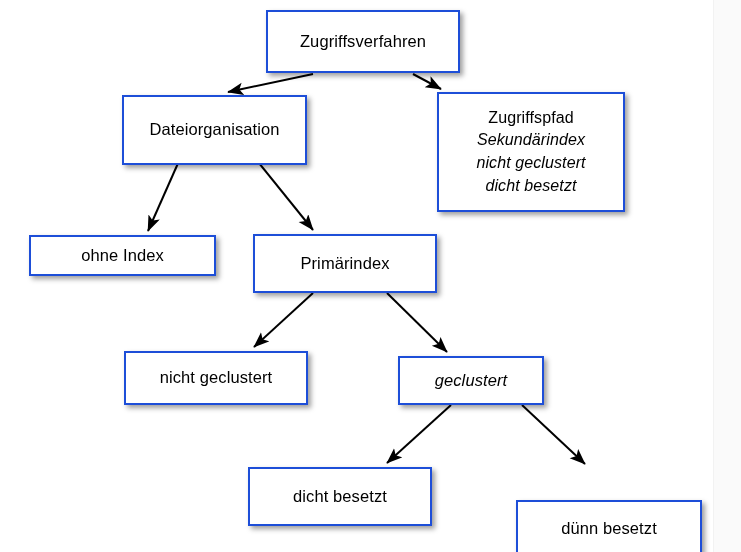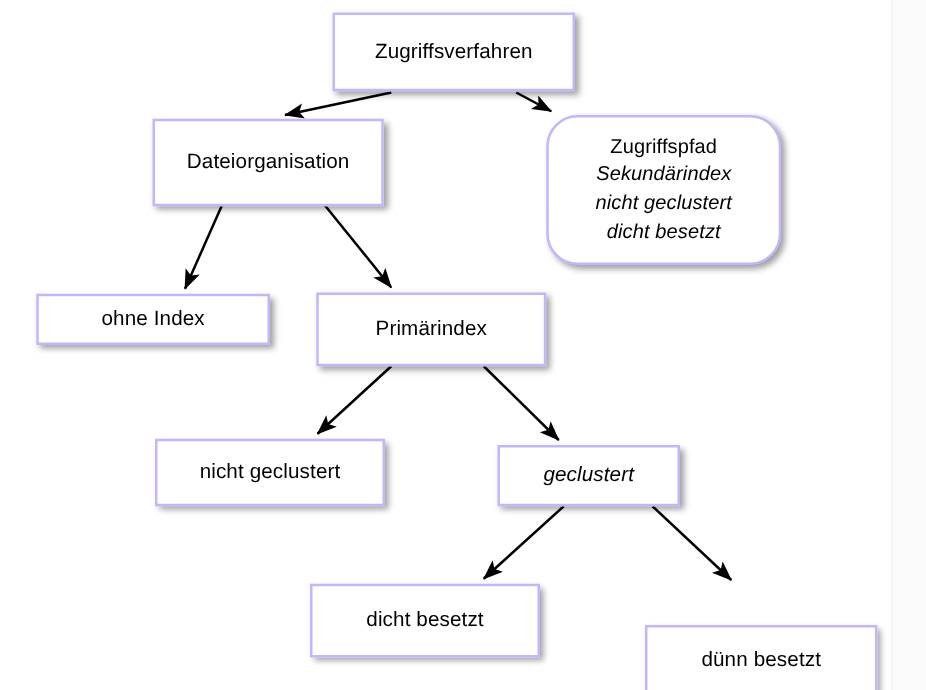--- a/index.html
+++ b/index.html
@@ -34,21 +34,21 @@
     left: 0;
     top: 0;
     width: 741px;
     height: 552px;
     pointer-events: none;
   }
   .node {
     position: absolute;
     box-sizing: border-box;
     background: #ffffff;
-    border: 2px solid #c4b5fd;
+    border: 2px solid #1d4ed8;
     box-shadow: 3px 3px 5px rgba(0,0,0,0.38);
     display: flex;
     align-items: center;
     justify-content: center;
     text-align: center;
     color: #000000;
     font-size: 16.5px;
     letter-spacing: 0.1px;
     line-height: 1.05;
   }
@@ -59,21 +59,20 @@
   .node .line {
     display: block;
     white-space: nowrap;
   }
   .node .line.italic {
     font-style: italic;
   }
   .node.multiline {
     line-height: 1.42;
     font-size: 16px;
-    border-radius: 25px;
   }
 </style>
 </head>
 <body>
 
 <div id="canvas">
 
   <div class="margin-strip"></div>
 
   <svg class="edges" viewBox="0 0 741 552" xmlns="http://www.w3.org/2000/svg">

